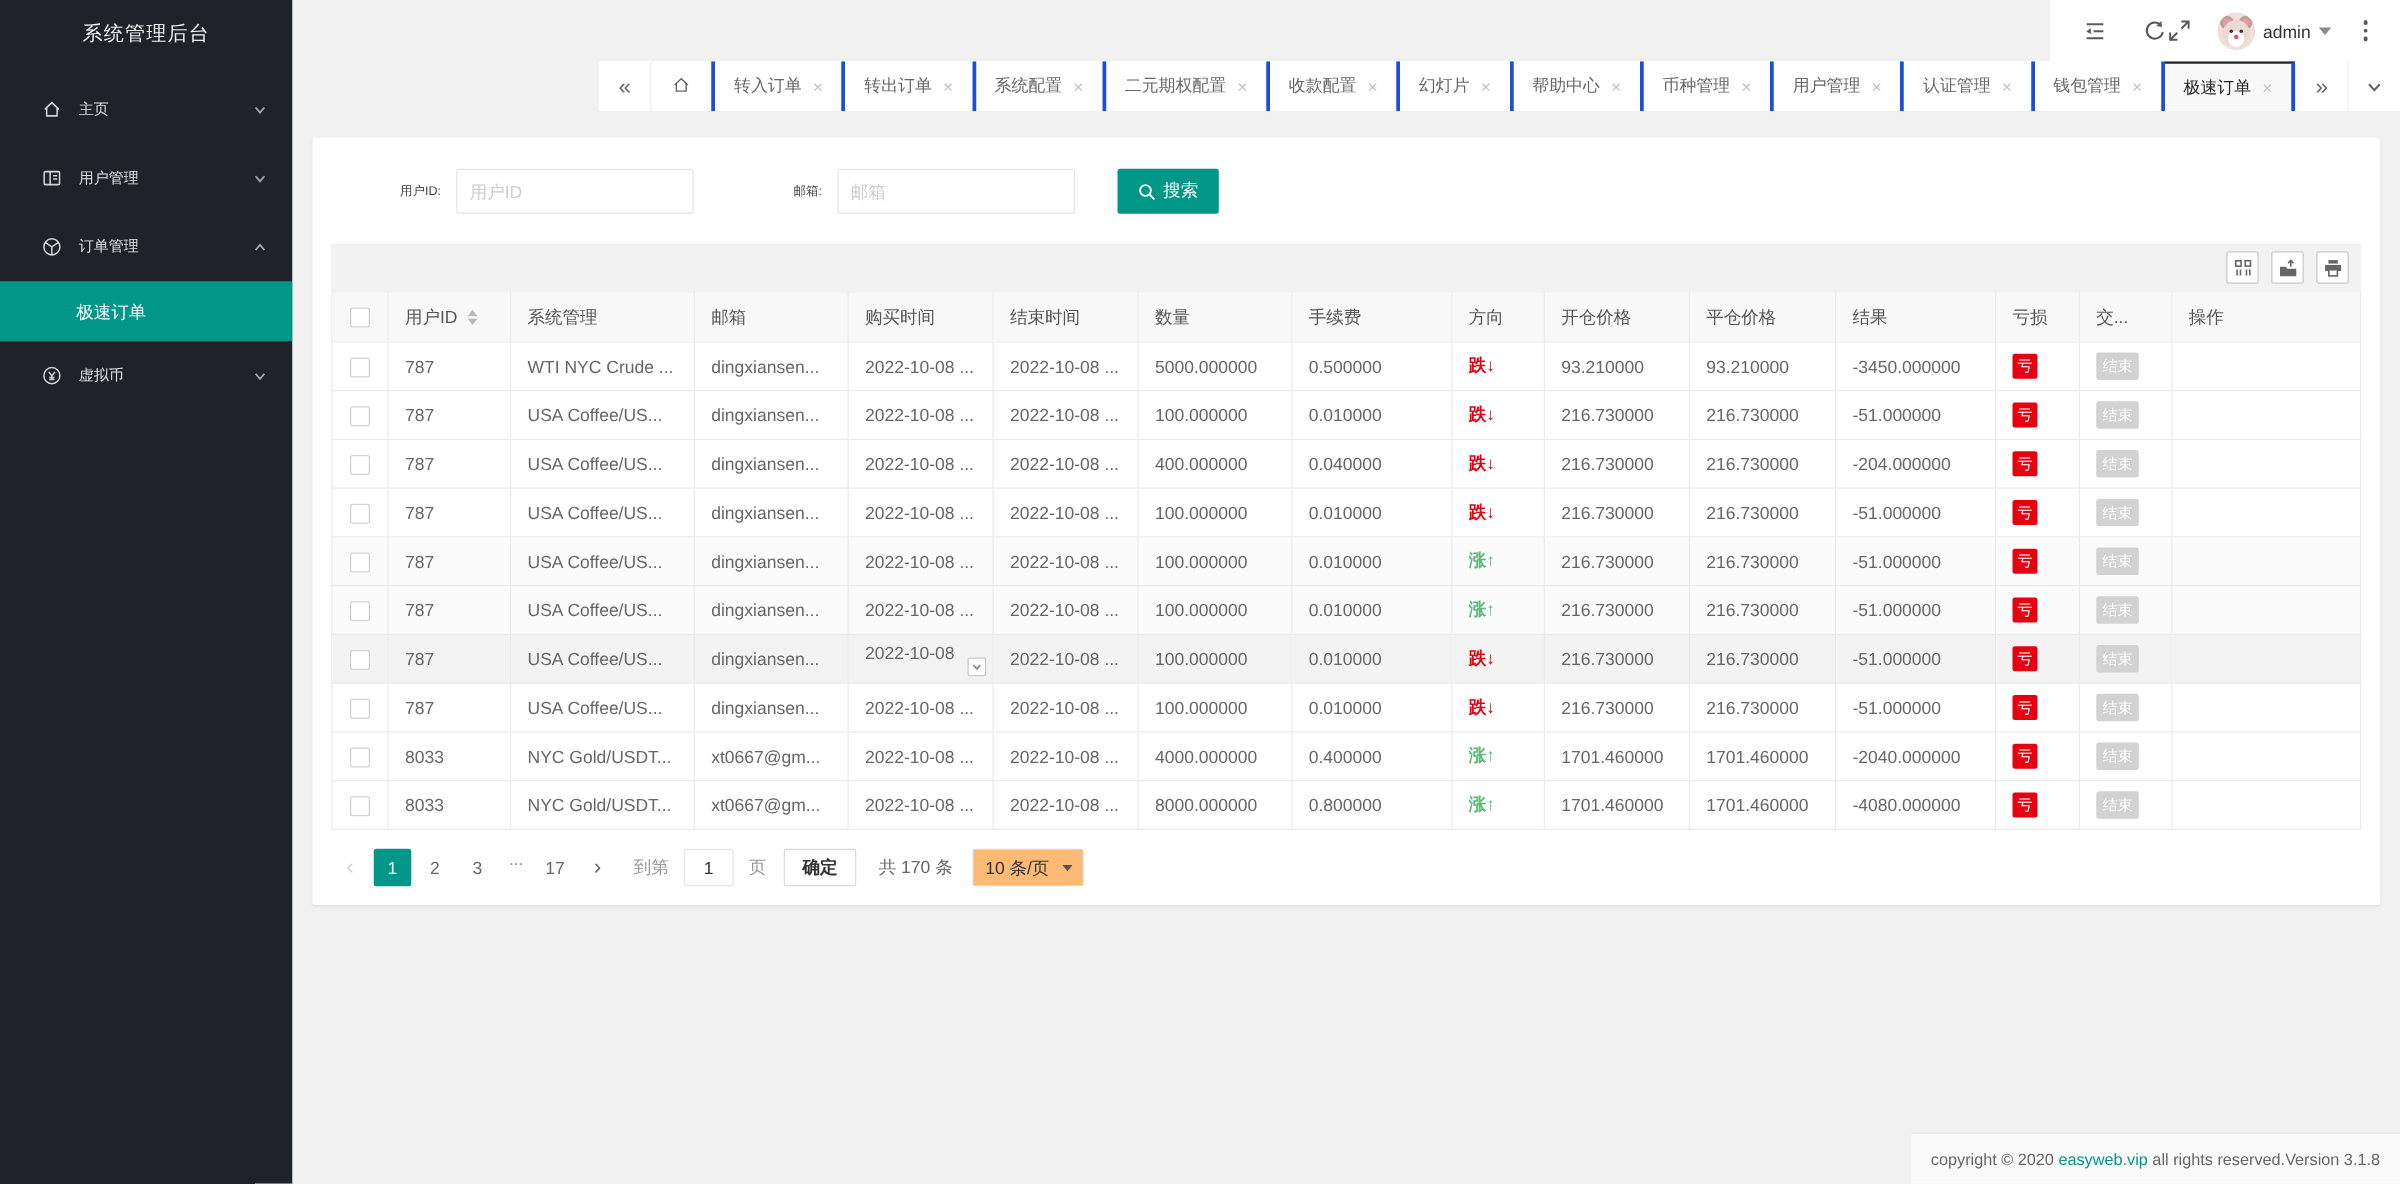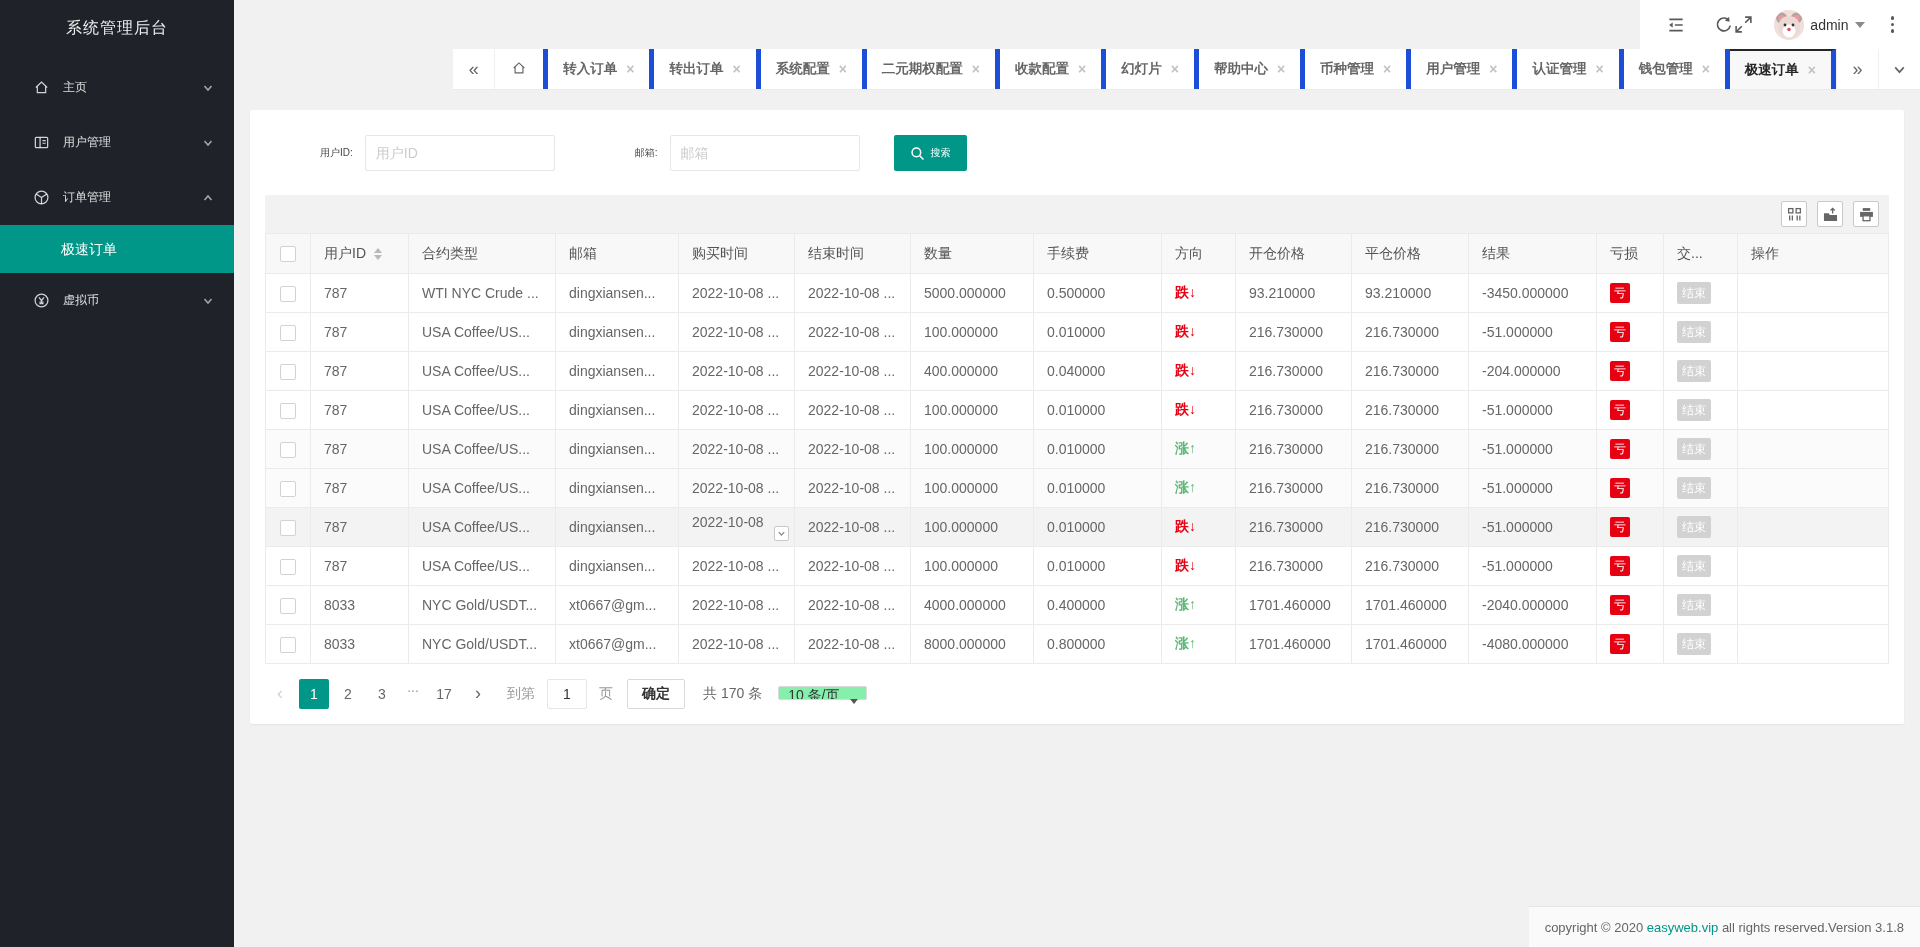--- a/index.html
+++ b/index.html
@@ -36,37 +36,37 @@
   .dots i { width:3.5px; height:3.5px; border-radius:50%; background:#595959; }
 
   
   .tabbar { height:41px; background:#fff; display:flex; align-items:stretch; border-bottom:1px solid #ececec; }
   .tab-scroll { width:42px; display:flex; align-items:center; justify-content:center; color:#666; font-size:18px; cursor:pointer; }
   .tab-scroll.left { border-right:1px solid #f0f0f0; }
   .tab-scroll.right, .tab-dropdown { border-left:1px solid #f0f0f0; }
   .tab-dropdown { width:42px; display:flex; align-items:center; justify-content:center; cursor:pointer; }
   .tab-dropdown svg { stroke:#666; fill:none; stroke-width:1.6; }
   .tabs { flex:1; display:flex; overflow:hidden; }
-  .tab { display:flex; align-items:center; padding:0 15px; font-size:13.5px; color:#666; border-right:5px solid #1d4ed8; cursor:pointer; white-space:nowrap;font-weight:bold; }
+  .tab { display:flex; align-items:center; padding:0 15px; font-size:13.5px; color:#666; border-right:3px solid #1d4ed8; cursor:pointer; white-space:nowrap; }
   .tab-home { padding:0 16px; }
   .tab-home svg { stroke:#666; fill:none; stroke-width:1.3; }
   .tab .tab-close { margin-left:9px; color:#c2c2c2; font-size:14px; }
   .tab.active { background:#f8f8f8; border-top:2px solid #262626; color:#262626; }
 
   
   .content { flex:1; padding:20px 16px; overflow:hidden; }
   .card { background:#fff; border-radius:2px; box-shadow:0 1px 2px rgba(0,0,0,.06); padding:15px; }
 
   .search-row { display:flex; align-items:center; padding:10px 0 24px 0; }
   .search-label { font-size:10px; color:#444; margin-right:12px; }
   .search-label.first { margin-left:55px; }
   .search-label.second { margin-left:80px; }
   .search-input { width:190px; height:36px; border:1px solid #e6e6e6; border-radius:2px; padding:0 10px; font-size:14px; color:#333; outline:none; font-family:inherit; }
   .search-input::placeholder { color:#ccc; }
-  .search-btn { margin-left:34px; height:36px; padding:0 16px; background:#009688; color:#fff; border:none; border-radius:2px; font-size:10px; display:inline-flex; align-items:center; gap:6px; cursor:pointer; font-family:inherit; }
+  .search-btn { margin-left:34px; height:36px; padding:0 16px; background:#009688; color:#fff; border:none; border-radius:2px; font-size:14px; display:inline-flex; align-items:center; gap:6px; cursor:pointer; font-family:inherit; }
   .search-btn svg { stroke:#fff; fill:none; stroke-width:1.6; }
 
   .table-tool { height:38px; background:#f2f2f2; display:flex; align-items:center; justify-content:flex-end; padding:0 10px; gap:10px; }
   .tool-btn { width:26px; height:26px; background:#fff; border:1px solid #c9c9c9; border-radius:2px; display:inline-flex; align-items:center; justify-content:center; cursor:pointer; }
   .tool-btn svg { stroke:#666; fill:none; stroke-width:1.2; }
 
   table { border-collapse:collapse; table-layout:fixed; width:100%; background:#fff; }
   th, td { border:1px solid #ebebeb; font-weight:400; text-align:left; padding:0 13px; white-space:nowrap; overflow:hidden; }
   th { background:#f8f8f8; color:#555; height:40px; font-size:14px; }
   td { height:39px; color:#666; font-size:14px; }
@@ -93,21 +93,21 @@
   .pg-num { min-width:30px; height:30px; line-height:30px; text-align:center; border-radius:2px; cursor:pointer; padding:0 4px; }
   .pg-num.active { background:#009688; color:#fff; cursor:default; }
   .pg-ellipsis { min-width:24px; text-align:center; color:#999; }
   .pg-goto { color:#999; margin-left:10px; }
   .pg-input { width:40px; height:30px; border:1px solid #e6e6e6; border-radius:2px; text-align:center; margin:0 8px; font-size:14px; color:#333; outline:none; font-family:inherit; }
   .pg-unit { color:#999; margin-right:10px; }
   .pg-confirm { height:30px; padding:0 14px; background:#fff; border:1px solid #d9d9d9; border-radius:2px; font-size:14px; font-weight:700; color:#333; cursor:pointer; font-family:inherit; }
   .pg-total { margin:0 12px 0 14px; }
   .sel-wrap { position:relative; display:inline-block; }
   .sel-wrap::after { content:""; position:absolute; right:9px; top:13px; width:0; height:0; border-left:4.5px solid transparent; border-right:4.5px solid transparent; border-top:5.5px solid #555; pointer-events:none; }
-  .pg-size { appearance:none; -webkit-appearance:none; height:14px; border:1px solid #d9d9d9; border-radius:2px; background:#86efac; padding:0 26px 0 9px; font-size:14px; color:#333; cursor:pointer; font-family:inherit; outline:none; }
+  .pg-size { appearance:none; -webkit-appearance:none; height:30px; border:1px solid #d9d9d9; border-radius:2px; background:#fdba74; padding:0 26px 0 9px; font-size:14px; color:#333; cursor:pointer; font-family:inherit; outline:none; }
 
   
   .footer { height:41px; background:#fafafa; border-top:1px solid #e6e6e6; display:flex; align-items:center; justify-content:space-between; padding:0 16px; font-size:13px; color:#666; }
   .footer a { color:#009688; text-decoration:none; cursor:pointer; }
 </style>
 </head>
 <body>
 
 <aside class="sidebar">
   <div class="sidebar-title">系统管理后台</div>
@@ -350,21 +350,21 @@
               <th class="c-select"><input type="checkbox" class="cbx" style=""></th>
               <th>
                 <span class="th-flex">
                   <span>用户ID</span>
                   <span class="sort">
                     <i class="up"></i>
                     <i class="dn"></i>
                   </span>
                 </span>
               </th>
-              <th>合约类型</th>
+              <th>系统管理</th>
               <th>邮箱</th>
               <th>购买时间</th>
               <th>结束时间</th>
               <th>数量</th>
               <th>手续费</th>
               <th>方向</th>
               <th>开仓价格</th>
               <th>平仓价格</th>
               <th>结果</th>
               <th>亏损</th>

